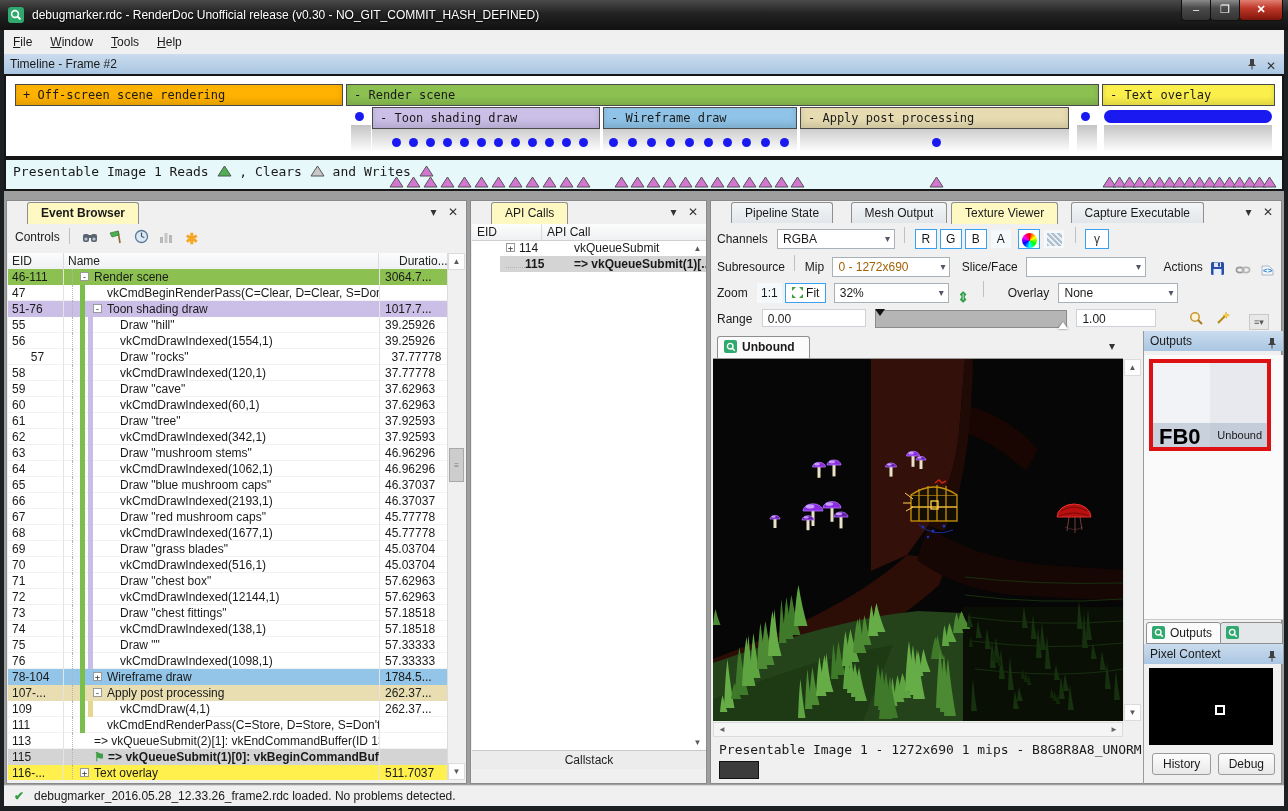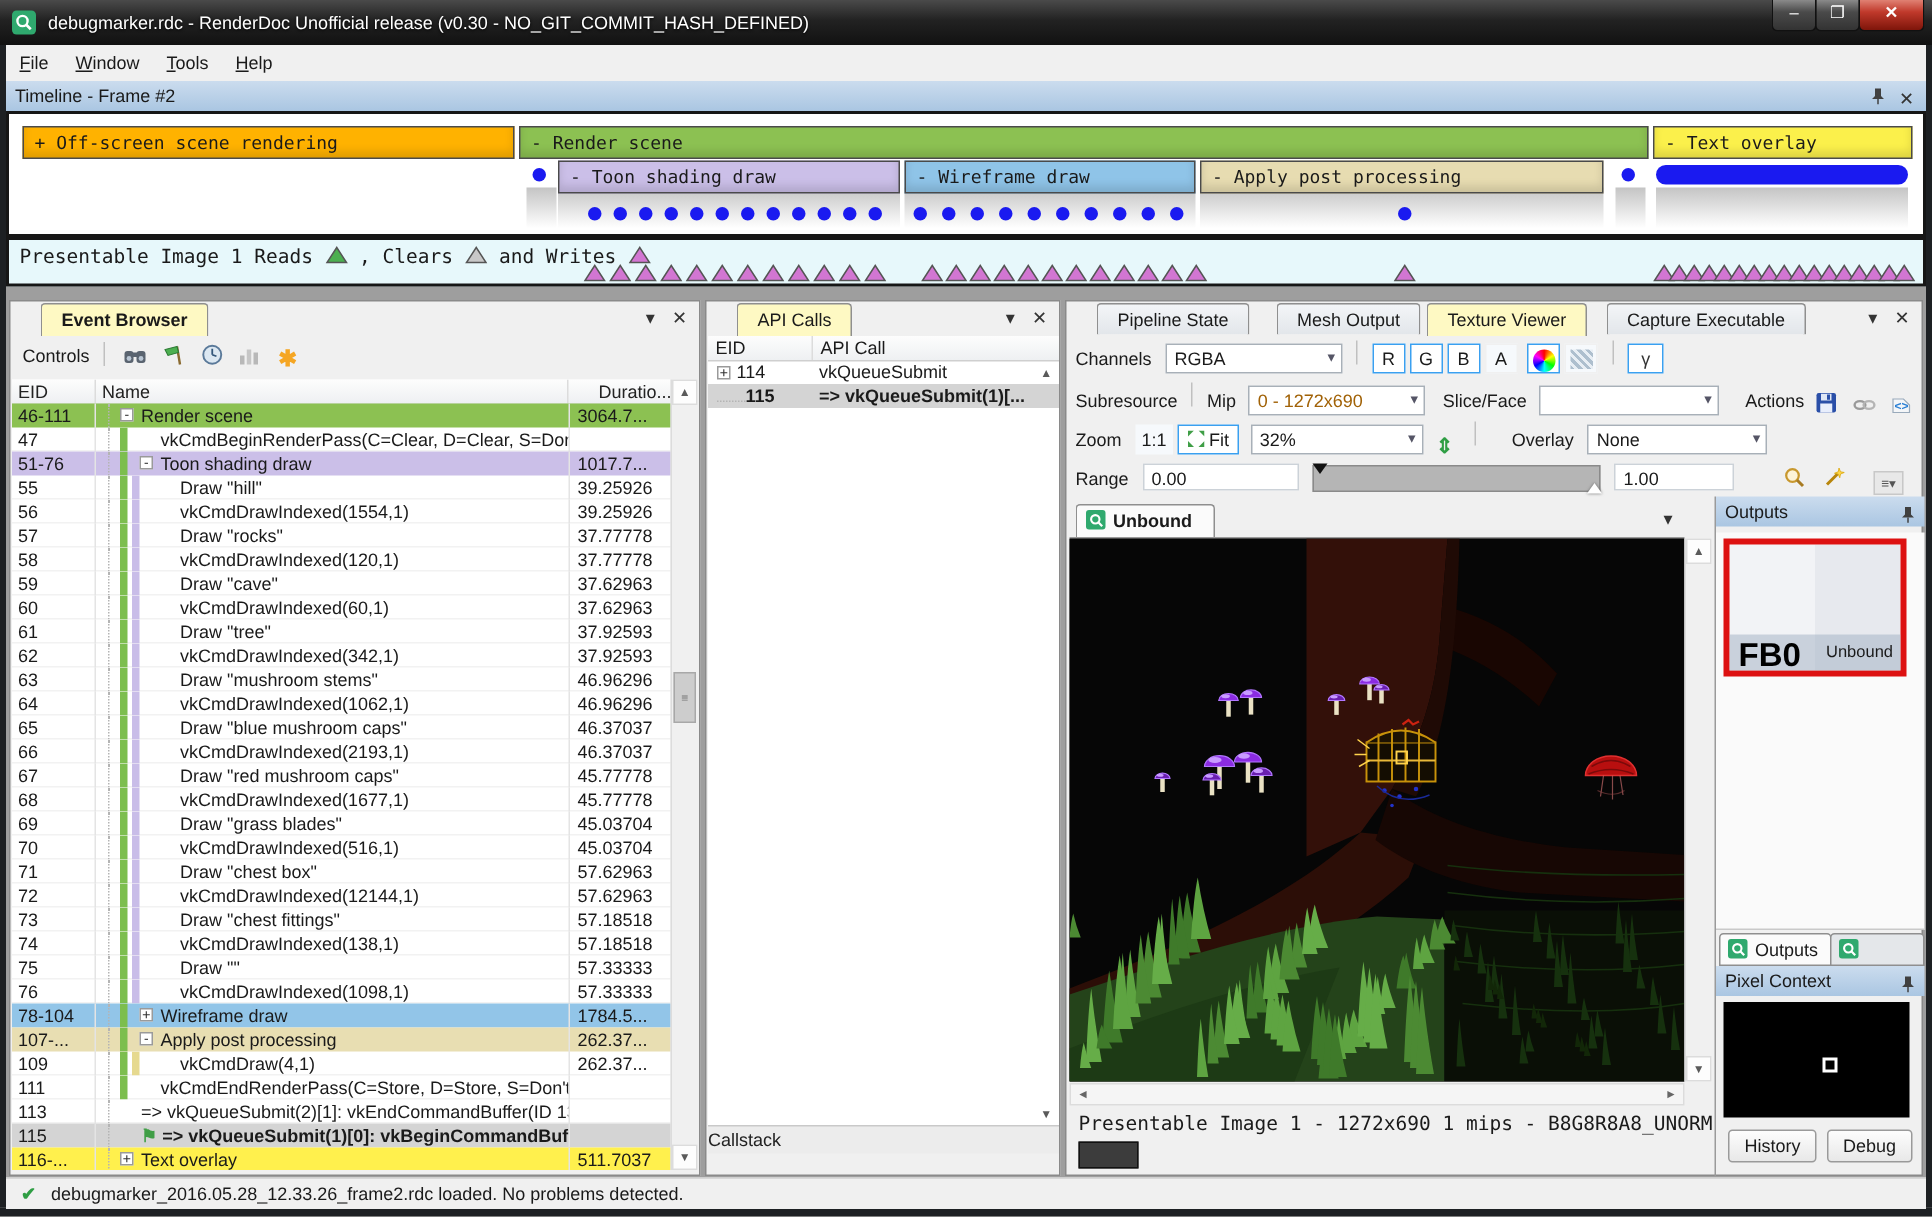--- a/index.html
+++ b/index.html
@@ -89,25 +89,25 @@
   .sthumb{position:absolute;left:1px;width:15px;background:#cdcdcd;border:1px solid #a8a8a8;box-sizing:border-box;
     color:#7a7a7a;font-size:8px;text-align:center;}
   .hscroll{position:absolute;height:15px;background:#f5f5f5;border:1px solid #dcdcdc;box-sizing:border-box;}
   .harr{position:absolute;top:0;width:16px;height:13px;color:#666;font-size:8px;text-align:center;line-height:13px;}
 
   
   #api-panel{left:470px;top:200px;width:237px;height:584px;}
   #api-list{position:absolute;left:1px;top:23px;width:234px;height:530px;background:#fff;border-bottom:1px solid #d0d0d0;}
   .api-head{position:absolute;left:0;top:0;right:0;height:16px;background:linear-gradient(#fdfdfd,#eef0f2);border-bottom:1px solid #cfcfcf;}
   .api-head div{position:absolute;top:0;height:16px;line-height:16px;padding-left:5px;border-right:1px solid #dcdcdc;box-sizing:border-box;}
-  .api-row{position:relative;height:16px;line-height:16px;white-space:nowrap;}
+  .api-row{position:relative;height:16px;line-height:16px;white-space:nowrap;margin-left:28px;}
   .api-row .eid{position:absolute;left:0;width:70px;height:16px;}
   .api-row .call{position:absolute;left:70px;right:0;height:16px;padding-left:4px;overflow:hidden;}
   #callstack-bar{position:absolute;left:1px;bottom:14px;width:234px;height:18px;background:#ececec;
-    border-top:1px solid #c9c9c9;line-height:18px;color:#222;}
+    border-top:1px solid #c9c9c9;text-align:center;line-height:18px;color:#222;}
 
   
   #right-panel{left:710px;top:200px;width:572px;height:584px;}
   .tvrow{position:absolute;left:6px;right:4px;height:24px;line-height:24px;white-space:nowrap;}
   .lbl{display:inline-block;vertical-align:top;}
   .combo{display:inline-block;position:relative;height:20px;margin-top:2px;vertical-align:top;background:#fff;
     border:1px solid #a8b0b8;box-sizing:border-box;line-height:18px;padding:0 18px 0 5px;overflow:hidden;}
   .combo:after{content:"▾";position:absolute;right:4px;top:0;color:#556;font-size:10px;}
   .sqbtn{display:inline-block;height:20px;min-width:20px;margin-top:2px;vertical-align:top;text-align:center;
     line-height:18px;box-sizing:border-box;background:#f6f9fc;border:1px solid #f0f0f0;}
@@ -441,21 +441,21 @@
         <div class="eb-row" style="border-bottom: 1px solid rgb(242, 242, 242); box-sizing: border-box;">
           <div class="eid">56</div>
           <div class="nm">
             <span class="dotline"></span>
             <span class="gbar g-green" style="left: 16px;"></span>
             <span class="gbar g-lav" style="left: 24px;"></span>
             <span class="txt" style="left: 56px;"><span>vkCmdDrawIndexed(1554,1)</span></span>
           </div>
           <div class="dur">39.25926</div>
         </div>
-        <div class="eb-row" style="border-bottom: 1px solid rgb(242, 242, 242); box-sizing: border-box;">
+        <div class="eb-row" style="border-bottom: 1px solid rgb(242, 242, 242); box-sizing: border-box; text-align: center;">
           <div class="eid">57</div>
           <div class="nm">
             <span class="dotline"></span>
             <span class="gbar g-green" style="left: 16px;"></span>
             <span class="gbar g-lav" style="left: 24px;"></span>
             <span class="txt" style="left: 56px;"><span>Draw "rocks"</span></span>
           </div>
           <div class="dur">37.77778</div>
         </div>
         <div class="eb-row" style="border-bottom: 1px solid rgb(242, 242, 242); box-sizing: border-box;">

